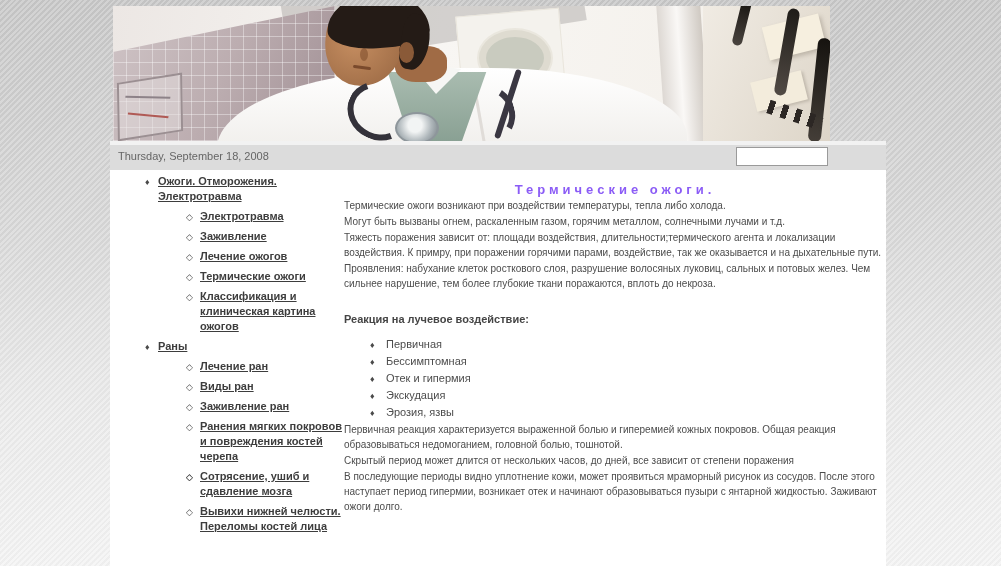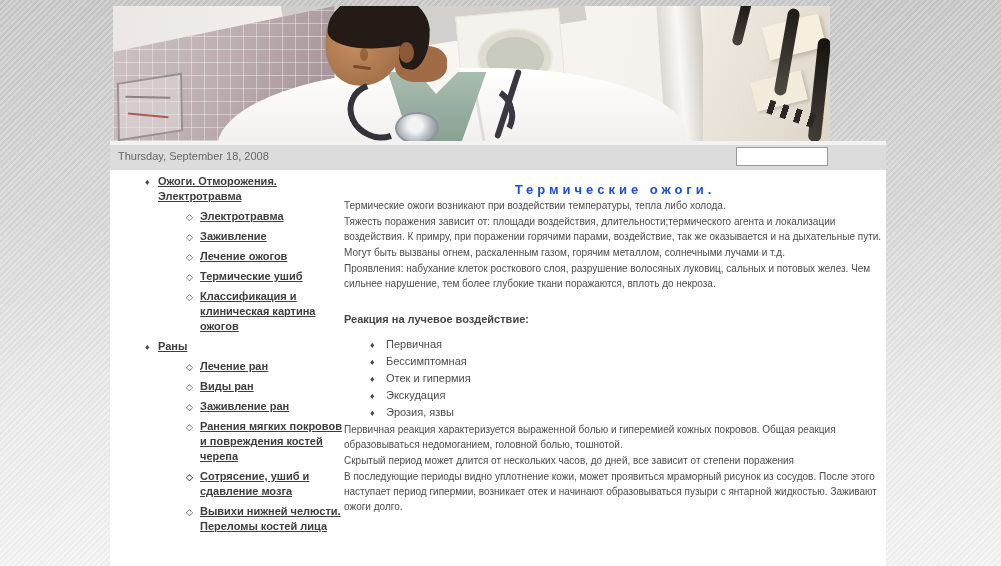--- a/index.html
+++ b/index.html
@@ -71,21 +71,21 @@
   .nav-item { position:relative; font-size:11px; line-height:15px; margin-bottom:5px; }
   .nav-item.level1 { padding-left:48px; }
   .nav-item.level2 { padding-left:90px; }
   .nav-item .bullet { position:absolute; top:1px; font-size:9px; color:#4a4a4a; }
   .nav-item.level1 .bullet { left:35px; }
   .nav-item.level2 .bullet { left:76px; }
   .nav-item a { color:#3d3d3d; font-weight:bold; }
 
   
   .article { position:absolute; left:234px; top:0; width:542px; color:#4c4c4c; }
-  .article-title { margin-top:12px; text-align:center; font-size:13px; font-weight:bold; letter-spacing:4px; color:#1d4ed8; }
+  .article-title { margin-top:12px; text-align:center; font-size:13px; font-weight:bold; letter-spacing:4px; color:#8b5cf6; }
   .article p { font-size:10px; line-height:15px; margin-top:1px; }
   .list-heading { font-size:11px; line-height:15px; font-weight:bold; color:#454545; margin-top:21px; }
   .reaction-list { list-style:none; margin:10px 0 0 26px; }
   .reaction-list li { position:relative; font-size:11px; line-height:15px; padding-left:16px; margin-bottom:2px; color:#4c4c4c; }
   .reaction-list .bullet { position:absolute; left:0; top:1px; font-size:9px; color:#4a4a4a; }
 </style>
 </head>
 <body>
 
 <div class="page">
@@ -134,39 +134,39 @@
   </div>
 
   <div class="content">
 
     <nav class="sidebar">
       <ul class="nav-list">
           <li class="nav-item level1"><span class="bullet">♦</span><a href="#">Ожоги. Отморожения. Электротравма</a></li>
           <li class="nav-item level2"><span class="bullet">◇</span><a href="#">Электротравма</a></li>
           <li class="nav-item level2"><span class="bullet">◇</span><a href="#">Заживление</a></li>
           <li class="nav-item level2"><span class="bullet">◇</span><a href="#">Лечение ожогов</a></li>
-          <li class="nav-item level2"><span class="bullet">◇</span><a href="#">Термические ушиб</a></li>
+          <li class="nav-item level2"><span class="bullet">◇</span><a href="#">Термические ожоги</a></li>
           <li class="nav-item level2"><span class="bullet">◇</span><a href="#">Классификация и клиническая картина ожогов</a></li>
           <li class="nav-item level1"><span class="bullet">♦</span><a href="#">Раны</a></li>
           <li class="nav-item level2"><span class="bullet">◇</span><a href="#">Лечение ран</a></li>
           <li class="nav-item level2"><span class="bullet">◇</span><a href="#">Виды ран</a></li>
           <li class="nav-item level2"><span class="bullet">◇</span><a href="#">Заживление ран</a></li>
           <li class="nav-item level2"><span class="bullet">◇</span><a href="#">Ранения мягких покровов и повреждения костей черепа</a></li>
           <li class="nav-item level2"><span class="bullet">◇</span></li>
           <li class="nav-item level2"><span class="bullet">◇</span><a href="#">Сотрясение, ушиб и сдавление мозга</a></li>
           <li class="nav-item level2"><span class="bullet">◇</span><a href="#">Вывихи нижней челюсти. Переломы костей лица</a></li>
         </ul>
     </nav>
 
     <div class="article">
       <div class="article-title">Термические ожоги.</div>
       <div>
           <p>Термические ожоги возникают при воздействии температуры, тепла либо холода.</p>
+          <p>Могут быть вызваны огнем, раскаленным газом, горячим металлом, солнечными лучами и т.д.</p>
           <p>Тяжесть поражения зависит от: площади воздействия, длительности;термического агента и локализации воздействия. К примру, при поражении горячими парами, воздействие, так же оказывается и на дыхательные пути.</p>
-          <p>Могут быть вызваны огнем, раскаленным газом, горячим металлом, солнечными лучами и т.д.</p>
           <p>Проявления: набухание клеток росткового слоя, разрушение волосяных луковиц, сальных и потовых желез. Чем сильнее нарушение, тем более глубокие ткани поражаются, вплоть до некроза.</p>
         </div>
       <div class="list-heading">Реакция на лучевое воздействие:</div>
       <ul class="reaction-list">
           <li><span class="bullet">♦</span><span>Первичная</span></li>
           <li><span class="bullet">♦</span><span>Бессимптомная</span></li>
           <li><span class="bullet">♦</span><span>Отек и гипермия</span></li>
           <li><span class="bullet">♦</span><span>Экскудация</span></li>
           <li><span class="bullet">♦</span><span>Эрозия, язвы</span></li>
         </ul>

